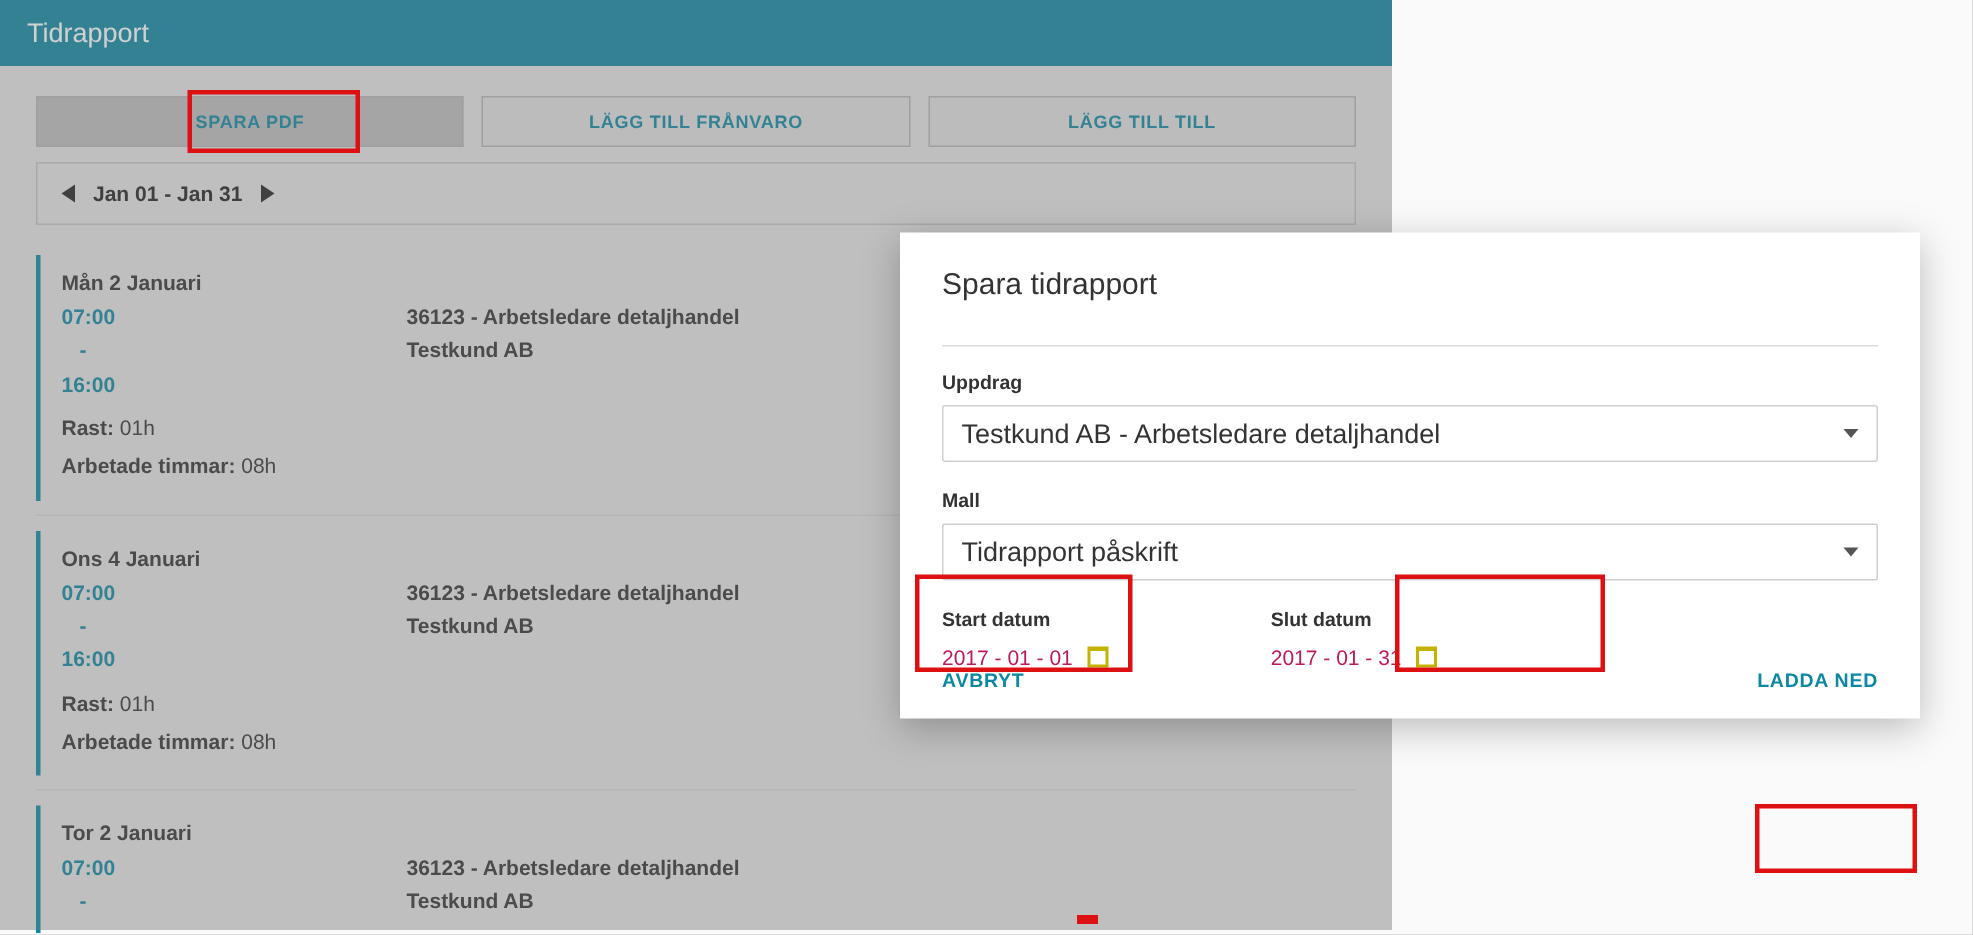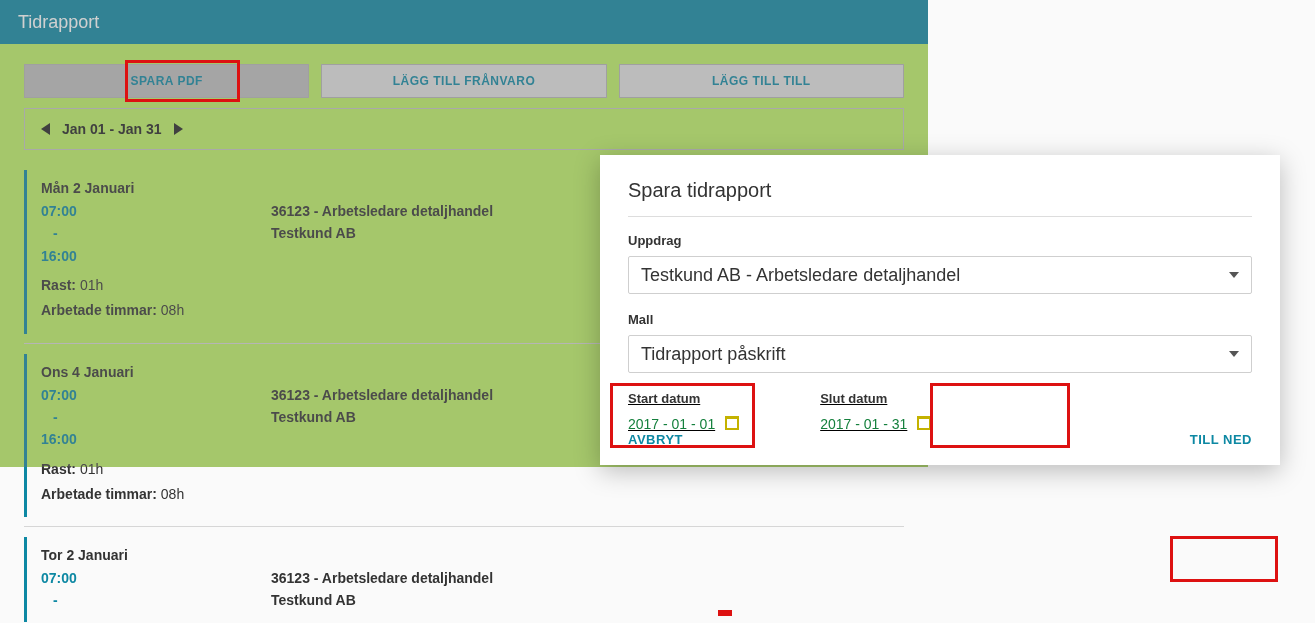--- a/index.html
+++ b/index.html
@@ -1,18 +1,18 @@
 <!DOCTYPE html>
 <html><head>
 <meta charset="utf-8">
 <style>
   * { box-sizing: border-box; margin: 0; padding: 0; font-family: Arial, Helvetica, sans-serif; }
   body { width: 1315px; height: 623px; background: #fafafa; position: relative; overflow: hidden; }
 
-  .app { width: 928px; height: 467px; background: #bef264; position: relative; }
+  .app { width: 928px; height: 620px; background: #e5e5e5; position: relative; }
   .overlay { position: absolute; inset: 0; background: rgba(120,120,120,0.35); pointer-events: none; z-index: 5; }
 
   .titlebar { background: #0d88a3; color: #fff; height: 44px; display: flex; align-items: center; padding: 0 18px; font-size: 18px; font-weight: 400; }
 
   .toolbar { display: flex; gap: 12px; padding: 20px 24px 10px 24px; }
   .tbtn { flex: 1; height: 34px; background: #e0e0e0; border: 1px solid #b5b5b5; color: #0d88a3; font-weight: 700; font-size: 12px; letter-spacing: .5px; display: flex; align-items: center; justify-content: center; cursor: pointer; }
   .tbtn.primary { background: #bdbdbd; }
 
   .content { padding: 0 24px; }
   .rangebar { border: 1px solid #c4c4c4; padding: 12px 16px; display: flex; align-items: center; justify-content: space-between; font-size: 14px; font-weight: 700; color: #222; }
@@ -28,26 +28,26 @@
   .dayname { font-weight: 600; margin-bottom: 4px; }
   .row { display: flex; }
   .times { width: 230px; color: #0d88a3; font-weight: 700; line-height: 1.6; }
   .times .dash { color: #0d88a3; padding-left: 12px; }
   .job { font-weight: 700; line-height: 1.6; color: #333; }
   .meta { margin-top: 6px; line-height: 1.8; }
   .meta b { font-weight: 700; margin-top: 36px; }
 
   
   .modal { position: absolute; top: 155px; left: 600px; width: 680px; background: #fff; box-shadow: 0 6px 24px rgba(0,0,0,.25); z-index: 10; padding: 24px 28px 18px 28px; }
-  .mtitle { font-size: 20px; color: #333; font-weight: 400; border-bottom: 1px solid #ddd; padding-bottom: 14px; margin-bottom: 16px; }
+  .mtitle { font-size: 20px; color: #333; font-weight: 400; border-bottom: 1px solid #ddd; padding-bottom: 28px; margin-bottom: 16px; }
   .mlabel { font-size: 13px; font-weight: 700; color: #333; margin-bottom: 8px; }
   .msel { width: 100%; height: 38px; border: 1px solid #cfcfcf; background: #fff; font-size: 18px; color: #333; padding: 0 12px; display: flex; align-items: center; justify-content: space-between; cursor: pointer; margin-bottom: 18px; border-radius: 2px; }
-  .dates { display: flex; gap: 81px; margin-top: 10px; text-decoration: underline; }
+  .dates { display: flex; gap: 108px; margin-top: 10px; }
   .datecol { }
-  .dval { margin-top: 10px; font-size: 14px; color: #15803d; display: flex; gap: 10px; }
+  .dval { margin-top: 10px; font-size: 14px; color: #be185d; display: flex; align-items: center; gap: 10px; }
   .calicon { width: 14px; height: 14px; background: #c4b200; display: inline-block; position: relative; }
   .calicon::before { content: ""; position: absolute; top: 3px; left: 2px; right: 2px; bottom: 2px; background: #fff; }
   .mactions { display: flex; justify-content: space-between; align-items: flex-end; }
   .linkbtn { color: #0d88a3; font-weight: 700; font-size: 13px; letter-spacing: .5px; cursor: pointer; }
 
   .red-indicator { position: absolute; top: 610px; left: 718px; width: 14px; height: 6px; background: #d11; z-index: 6; }
 
   
   .hl { position: absolute; border: 3px solid #d11; z-index: 20; pointer-events: none; }
 </style>
@@ -159,20 +159,20 @@
       <div class="mlabel">Slut datum</div>
       <div class="dval">
         <span>2017 - 01 - 31</span>
         <span class="calicon"></span>
       </div>
     </div>
   </div>
 
   <div class="mactions">
     <span class="linkbtn">AVBRYT</span>
-    <span class="linkbtn">TILL NED</span>
+    <span class="linkbtn">LADDA NED</span>
   </div>
 </div>
 
 <div class="hl" style="top:60px; left:125px; width:115px; height:42px;"></div>
 <div class="hl" style="top:383px; left:610px; width:145px; height:65px;"></div>
 <div class="hl" style="top:383px; left:930px; width:140px; height:65px;"></div>
 <div class="hl" style="top:536px; left:1170px; width:108px; height:46px;"></div>
 
 </body></html>

